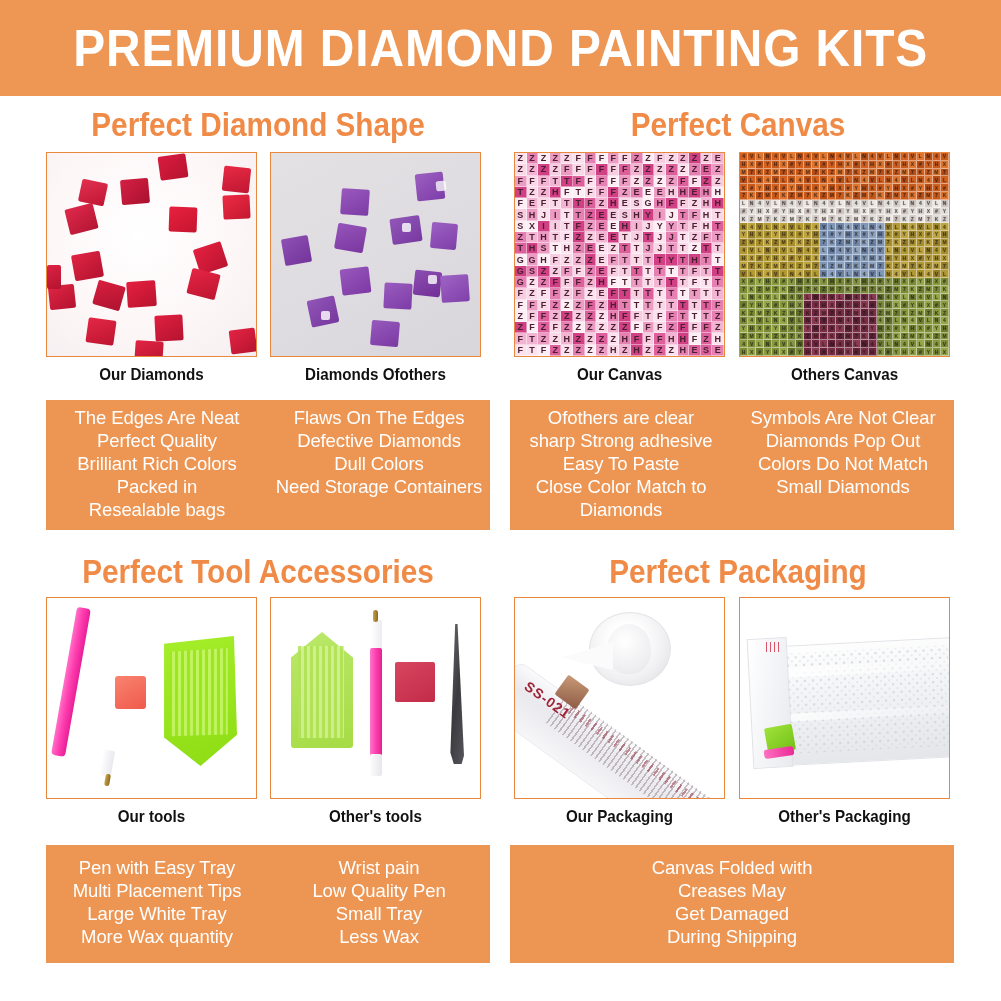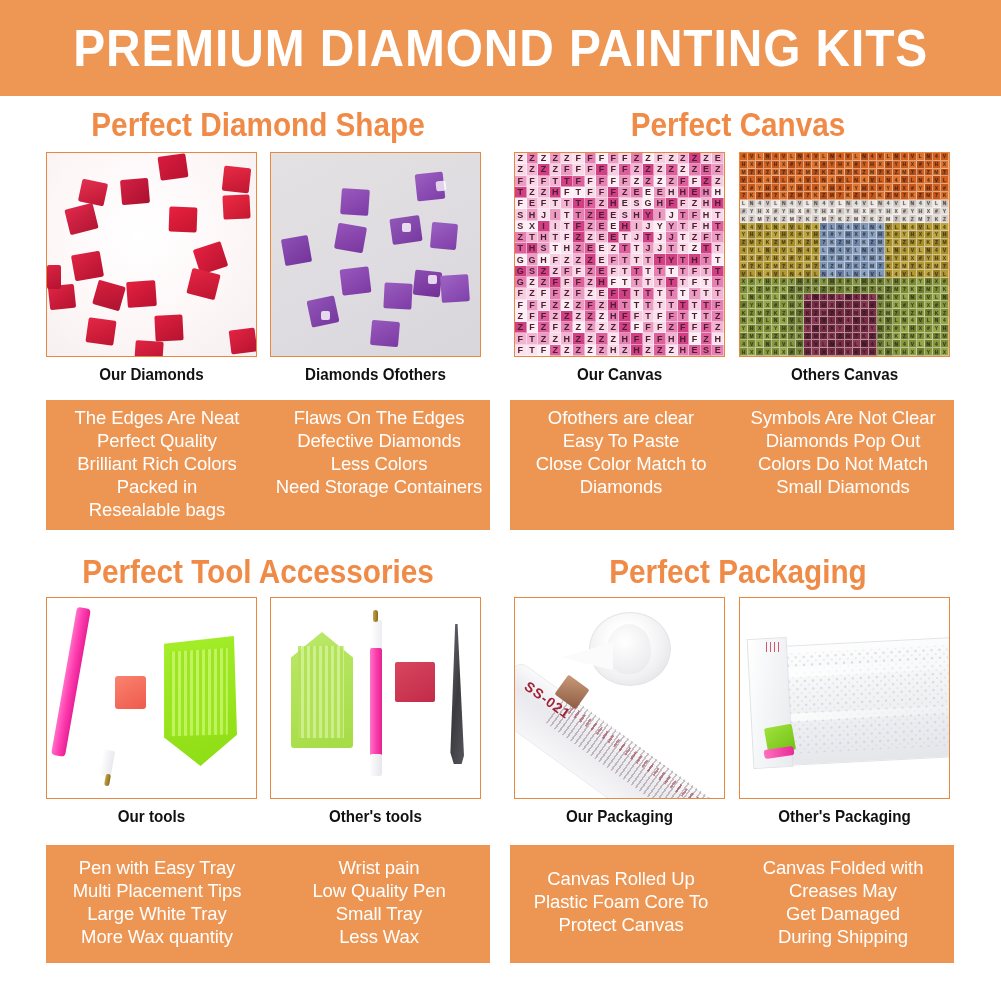--- a/index.html
+++ b/index.html
@@ -1190,28 +1190,29 @@
     <div class="col">
       <span>The Edges Are Neat</span>
       <span>Perfect Quality</span>
       <span>Brilliant Rich Colors</span>
       <span>Packed in</span>
       <span>Resealable bags</span>
     </div>
     <div class="col">
       <span>Flaws On The Edges</span>
       <span>Defective Diamonds</span>
-      <span>Less Colors</span>
+      <span>Dull Colors</span>
       <span>Need Storage Containers</span>
     </div>
   </div>
 
   <div class="panel" style="left:510px;top:400px;width:444px;height:130px;">
     <div class="col">
       <span>Ofothers are clear</span>
+      <span>sharp Strong adhesive</span>
       <span>Easy To Paste</span>
       <span>Close Color Match to</span>
       <span>Diamonds</span>
     </div>
     <div class="col">
       <span>Symbols Are Not Clear</span>
       <span>Diamonds Pop Out</span>
       <span>Colors Do Not Match</span>
       <span>Small Diamonds</span>
     </div>
@@ -1347,25 +1348,20 @@
     </div>
     <div class="col" style="padding-top:11px;">
       <span>Wrist pain</span>
       <span>Low Quality Pen</span>
       <span>Small Tray</span>
       <span>Less Wax</span>
     </div>
   </div>
 
   <div class="panel" style="left:510px;top:845px;width:444px;height:118px;">
-    <div class="col" style="padding-top:22px;">
-      <span>Canvas Rolled Up</span>
-      <span>Plastic Foam Core To</span>
-      <span>Protect Canvas</span>
-    </div>
     <div class="col" style="padding-top:11px;">
       <span>Canvas Folded with</span>
       <span>Creases May</span>
       <span>Get Damaged</span>
       <span>During Shipping</span>
     </div>
   </div>
 
 </div>
 

